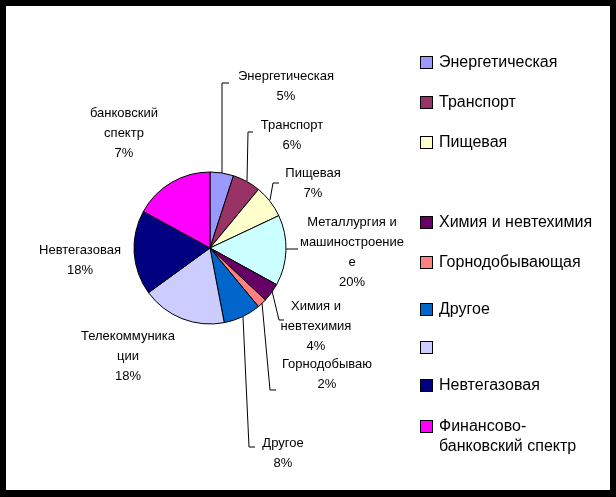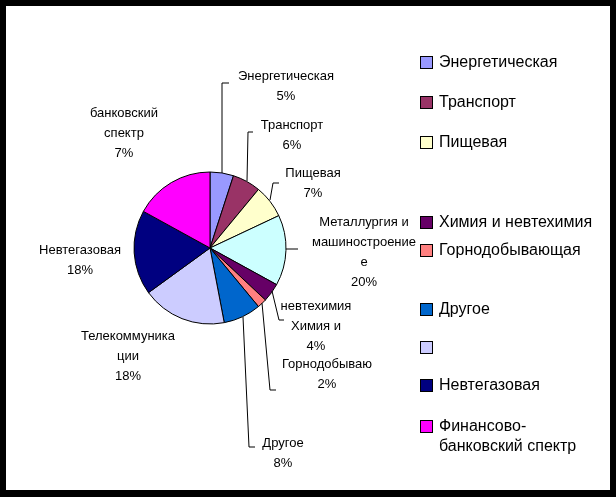--- a/index.html
+++ b/index.html
@@ -52,29 +52,29 @@
   <span>5%</span>
 </div>
 <div class="callout" style="left:292px;top:115px">
   <span>Транспорт</span>
   <span>6%</span>
 </div>
 <div class="callout" style="left:313px;top:163px">
   <span>Пищевая</span>
   <span>7%</span>
 </div>
-<div class="callout" style="left:364px;top:212px">
+<div class="callout" style="left:352px;top:212px">
   <span>Металлургия и</span>
   <span>машиностроение</span>
   <span>е</span>
   <span>20%</span>
 </div>
 <div class="callout" style="left:316px;top:296px">
+  <span>Химия и</span>
   <span>невтехимия</span>
-  <span>Химия и</span>
   <span>4%</span>
 </div>
 <div class="callout" style="left:327px;top:354px">
   <span>Горнодобываю</span>
   <span>2%</span>
 </div>
 <div class="callout" style="left:283px;top:433px">
   <span>Другое</span>
   <span>8%</span>
 </div>
@@ -103,21 +103,21 @@
     <span class="legend-label">Транспорт</span>
   </div>
   <div class="legend-item" style="top:132px">
     <span class="swatch" style="background: rgb(255, 255, 204);"></span>
     <span class="legend-label">Пищевая</span>
   </div>
   <div class="legend-item" style="top:212px">
     <span class="swatch" style="background: rgb(102, 0, 102);"></span>
     <span class="legend-label">Химия и невтехимия</span>
   </div>
-  <div class="legend-item" style="top:240px">
+  <div class="legend-item" style="top:252px">
     <span class="swatch" style="background: rgb(255, 128, 128);"></span>
     <span class="legend-label">Горнодобывающая</span>
   </div>
   <div class="legend-item" style="top:299px">
     <span class="swatch" style="background: rgb(0, 102, 204);"></span>
     <span class="legend-label">Другое</span>
   </div>
   <div class="legend-item" style="top:337px">
     <span class="swatch" style="background: rgb(204, 204, 255);"></span>
   </div>

